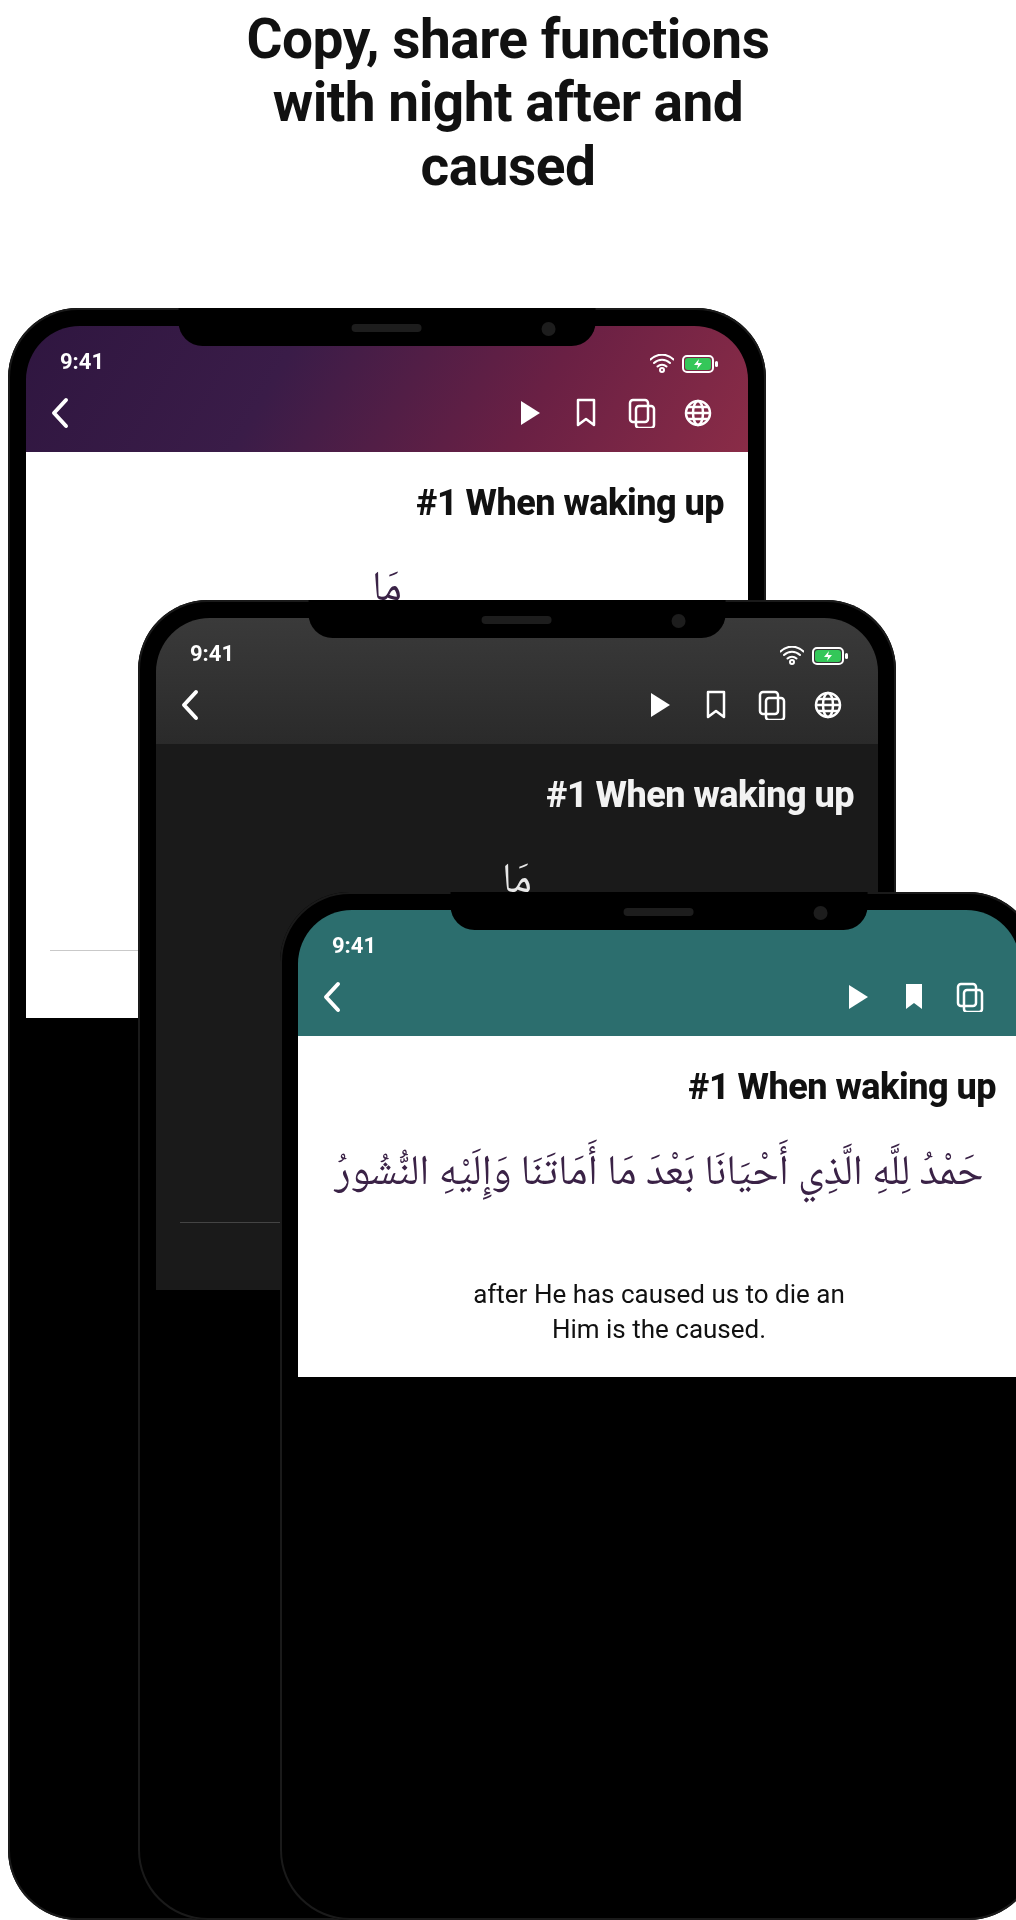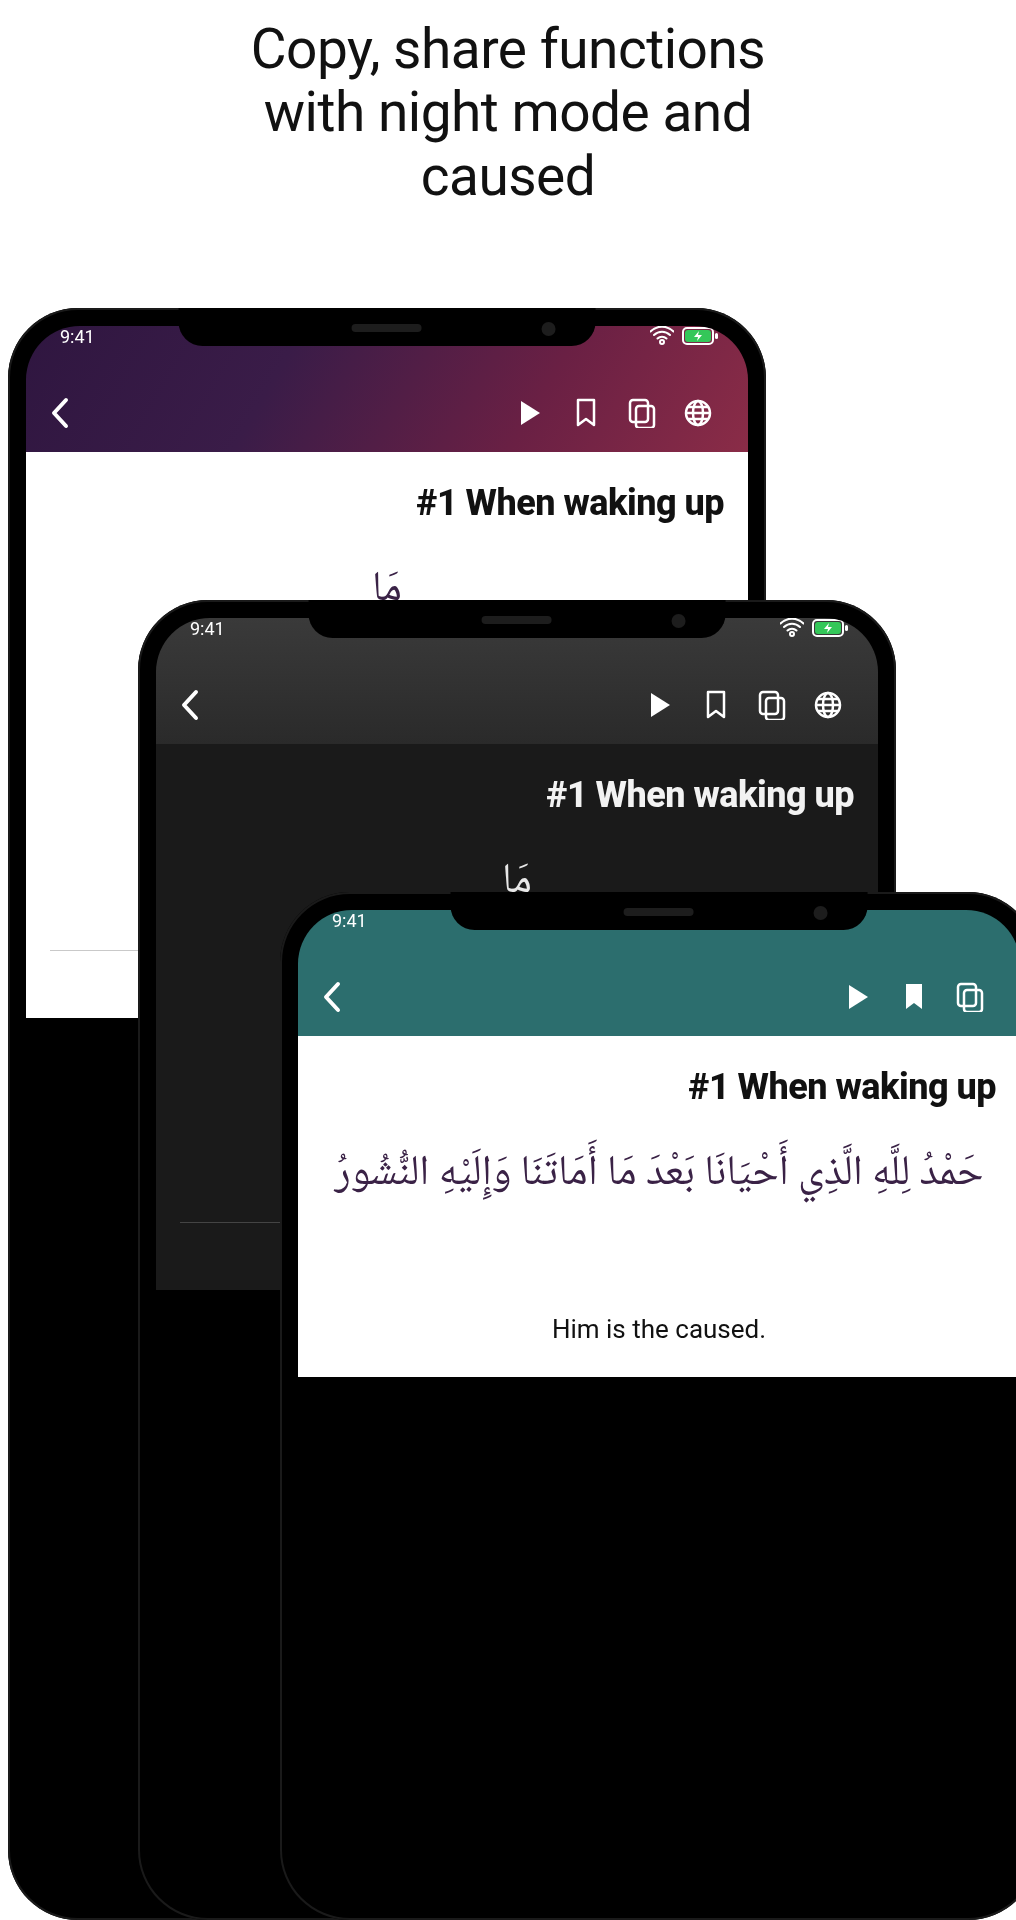--- a/index.html
+++ b/index.html
@@ -1,35 +1,35 @@
 <!DOCTYPE html>
 <html><head>
 <meta charset="utf-8">
 <style>
   * { box-sizing: border-box; margin: 0; padding: 0; }
   html, body { width: 1016px; height: 1920px; background: #fff; font-family: -apple-system, BlinkMacSystemFont, "Segoe UI", Roboto, Helvetica, Arial, sans-serif; overflow: hidden; }
   .stage { position: relative; width: 1016px; height: 1920px; }
-  .headline { text-align: center; font-weight: 400; color: #111; line-height: 1.15; padding-top: 18px; font-size: 55px; letter-spacing: -0.5px; }
+  .headline { text-align: center; font-weight: 700; color: #111; line-height: 1.15; padding-top: 8px; font-size: 55px; letter-spacing: -0.5px; }
 
   
   .phone { position: absolute; border-radius: 70px; background: #000; box-shadow: 0 0 0 2px #1a1a1a inset; overflow: hidden; }
   .phone .screen { position: absolute; inset: 18px; border-radius: 54px; overflow: hidden; }
   .phone .notch { position: absolute; top: 0; left: 50%; transform: translateX(-50%); width: 55%; height: 38px; background: #000; border-bottom-left-radius: 24px; border-bottom-right-radius: 24px; z-index: 50; }
   .phone .notch::after { content: ""; position: absolute; right: 40px; top: 14px; width: 14px; height: 14px; border-radius: 50%; background: #1d1d1d; }
   .phone .notch::before { content: ""; position: absolute; left: 50%; transform: translateX(-50%); top: 16px; width: 70px; height: 8px; border-radius: 5px; background: #1d1d1d; }
   .side-btn { position: absolute; background: #1a1a1a; border-radius: 4px; }
 
   
   .toolbar { display: flex; align-items: center; height: 78px; padding: 0 22px; }
   .toolbar .spacer { flex: 1; }
   .toolbar .ticon { width: 56px; display: flex; align-items: center; justify-content: center; color: #fff; }
   .toolbar .ticon.left { justify-content: flex-start; width: 40px; }
 
   
-  .statusbar { display: flex; align-items: flex-start; justify-content: space-between; height: 48px; padding: 0 30px 0 34px; color: #fff; font-weight: 400; font-size: 18px; }
+  .statusbar { display: flex; align-items: flex-end; justify-content: space-between; height: 48px; padding: 0 30px 0 34px; color: #fff; font-weight: 700; font-size: 22px; }
   .status-right { display: flex; align-items: center; gap: 8px; }
 
   
   .content { background: #fff; color: #111; padding: 30px 24px; }
   .content.dark { background: #1a1a1a; color: #f2f2f2; }
   .title-row { text-align: right; font-weight: 800; font-size: 36px; margin-bottom: 28px; letter-spacing: -0.5px; }
   .arabic { text-align: center; font-family: "Geeza Pro", "Traditional Arabic", "Noto Naskh Arabic", serif; font-size: 42px; line-height: 1.9; color: #3a2246; margin: 2px 0 26px; direction: rtl; }
   .content.dark .arabic { color: #e8e8e8; }
   .english { text-align: center; font-size: 26px; line-height: 1.35; }
   .trans { text-align: center; font-size: 24px; margin-top: 26px; }
@@ -57,21 +57,21 @@
   .phone.p2 .side-btn.s1 { left: -4px; top: 250px; width: 6px; height: 60px; }
   .phone.p2 .side-btn.s2 { left: -4px; top: 340px; width: 6px; height: 110px; }
   .phone.p2 .side-btn.s3 { left: -4px; top: 470px; width: 6px; height: 110px; }
 </style>
 </head>
 <body>
 
 <div class="stage">
   <div class="headline">
     <div>Copy, share functions</div>
-    <div>with night mode and</div>
+    <div>with night after and</div>
     <div>caused</div>
   </div>
 
   <div class="phone p1">
     <div class="side-btn s1"></div>
       <div class="side-btn s2"></div>
       <div class="side-btn s3"></div>
     <div class="notch"></div>
     <div class="screen">
       <div class="hdr purple">
@@ -247,20 +247,20 @@
                 <rect x="8" y="8" width="18" height="22" rx="3" stroke="#fff" stroke-width="2.5" fill="none"></rect>
               </svg>
           </div>
         </div>
       </div>
       <div class="content">
         <div class="title-row">#1 When waking up</div>
         <div class="arabic">حَمْدُ لِلَّهِ الَّذِي أَحْيَانَا بَعْدَ مَا أَمَاتَنَا وَإِلَيْهِ النُّشُورُ</div>
         <div class="english">
           <br>
-          <br>
+          <span>after He has caused us to die an</span><br>
           <span>Him is the caused.</span>
         </div>
       </div>
     </div>
   </div>
 
 </div>
 
 </body></html>

